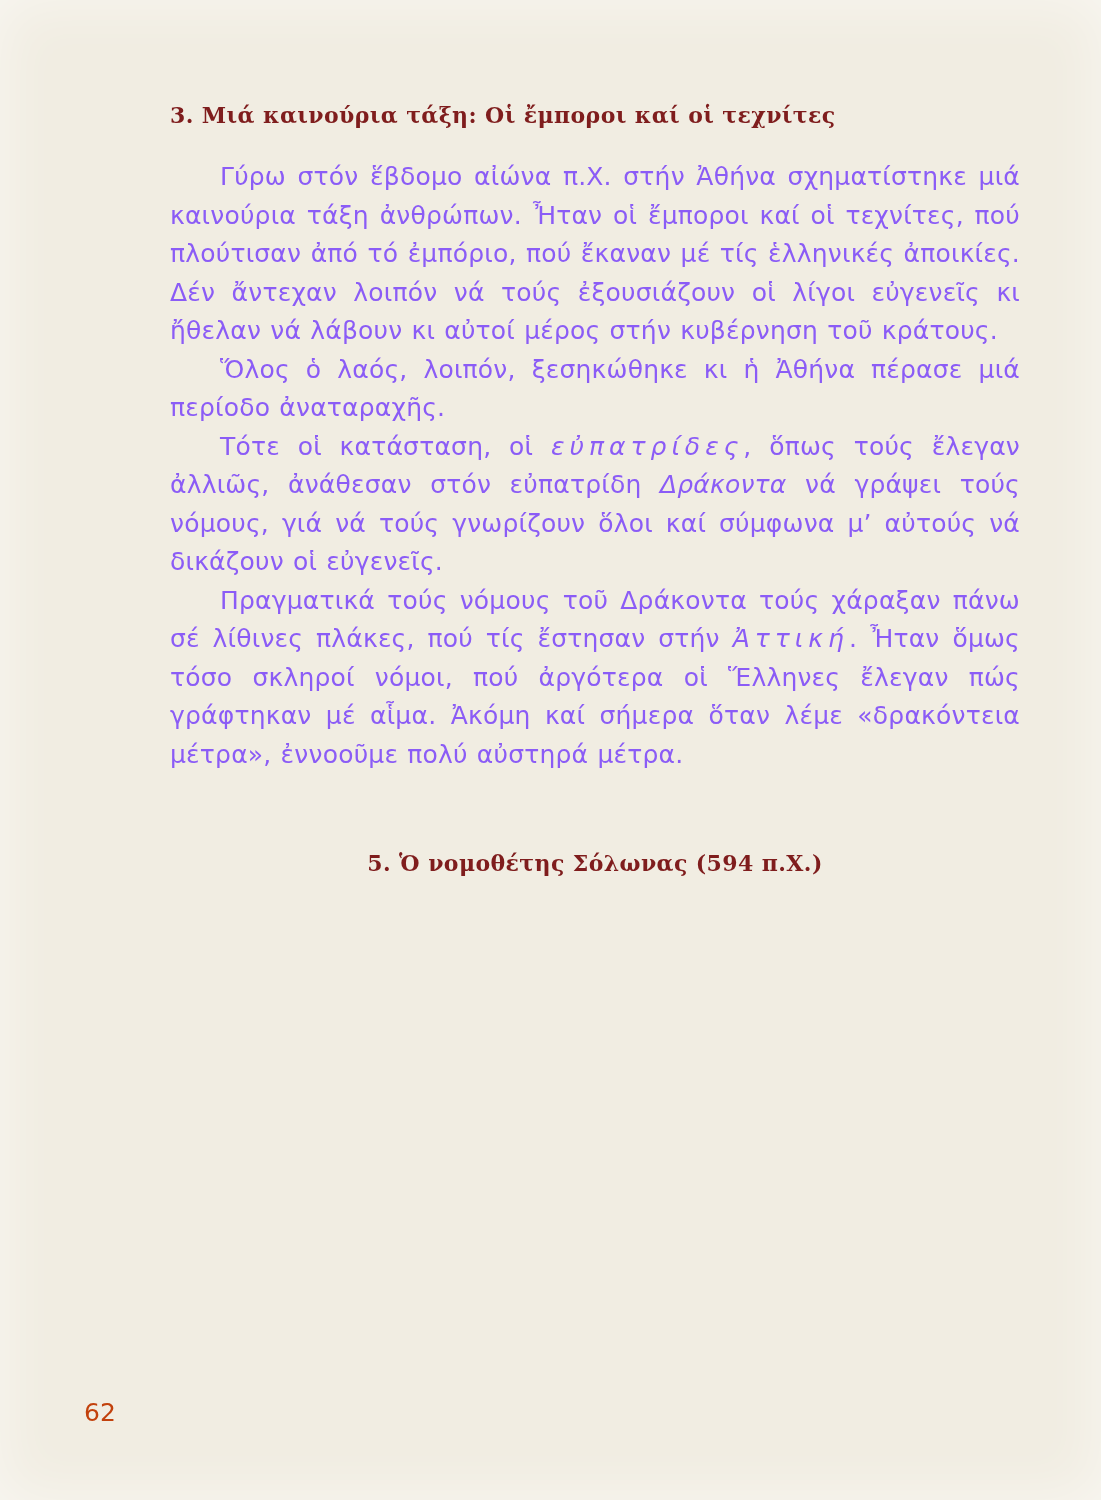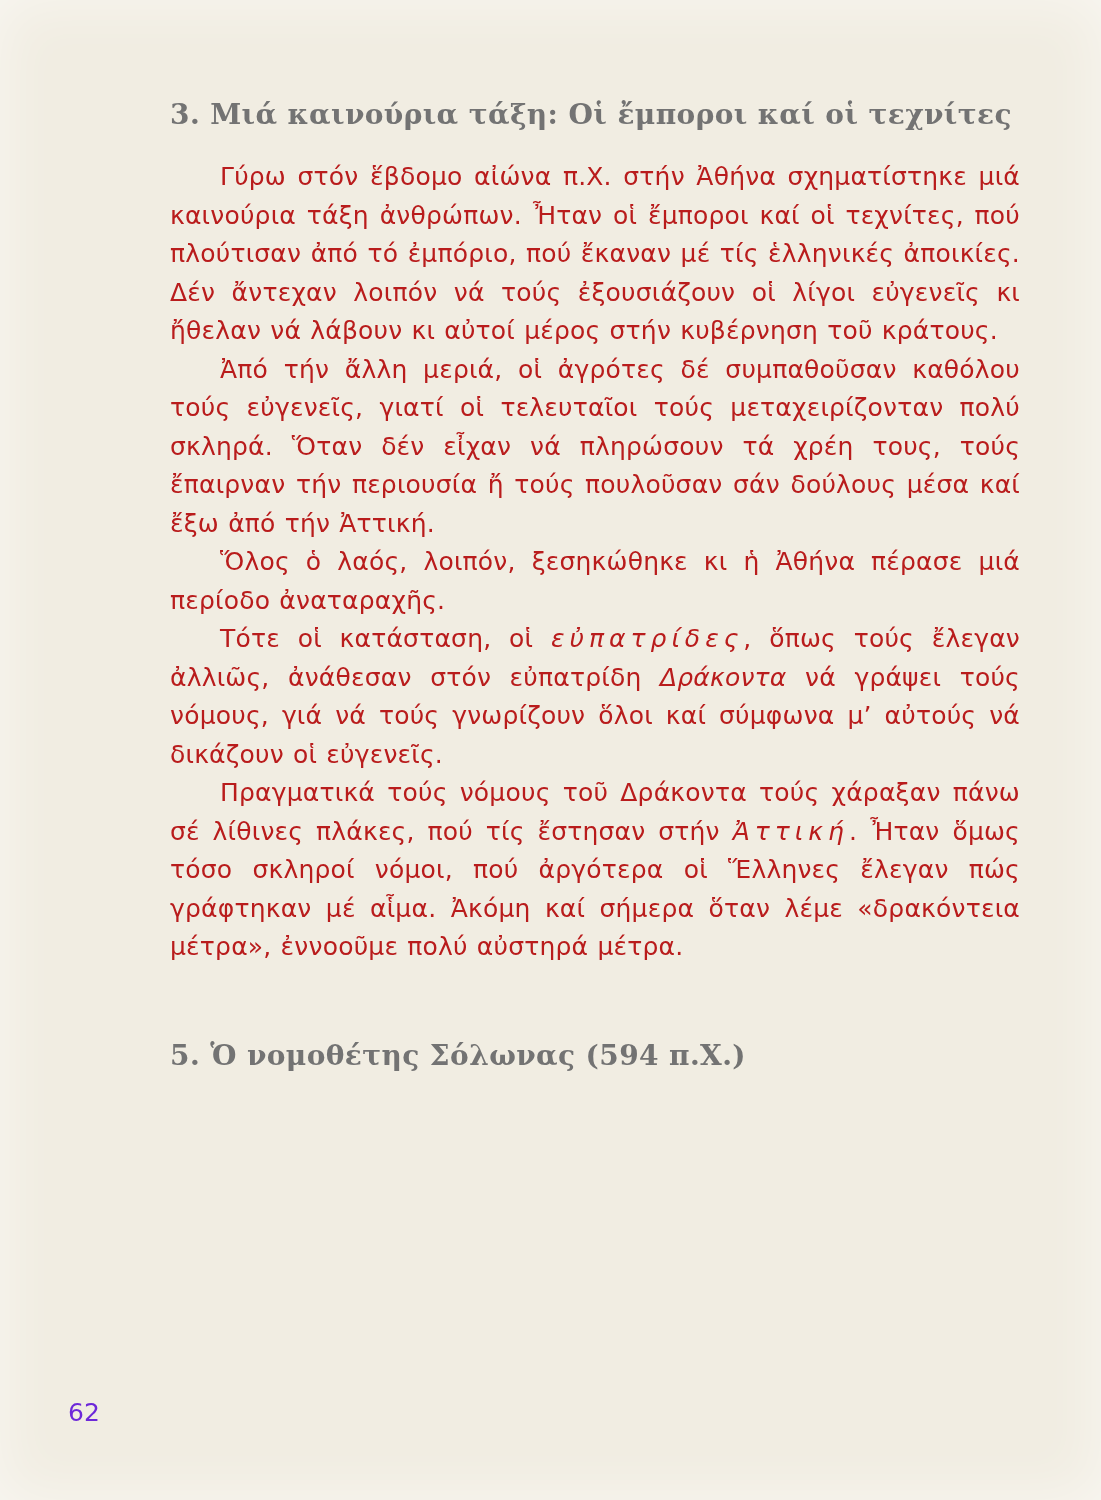--- a/index.html
+++ b/index.html
@@ -18,65 +18,64 @@
     overflow: hidden;
     box-shadow: inset 0 0 60px rgba(255,255,255,0.55);
   }
   .content {
     width: 850px;
     color: #45423e;
   }
   .heading {
     font-family: "DejaVu Serif", "Liberation Serif", serif;
     font-weight: bold;
-    font-size: 28px;
+    font-size: 22px;
     line-height: 34px;
-    color: #737373;
+    color: #7f1d1d;
     margin: 0 0 26px 0;
     letter-spacing: 0.4px;
   }
   .heading.h4 { margin-top: 68px; }
-  .heading.h5 { margin-top: 72px; }
+  .heading.h5 { margin-top: 72px; text-align: center; }
   .para {
     font-family: "DejaVu Sans", "Liberation Sans", sans-serif;
     font-size: 25px;
     line-height: 38.5px;
     text-align: justify;
     text-indent: 50px;
     margin: 0;
-    color: #b91c1c;
+    color: #8b5cf6;
     letter-spacing: 0.2px;
     word-spacing: 1px;
   }
   .spaced {
     letter-spacing: 5px;
     font-style: italic;
   }
   .italic {
     font-style: italic;
   }
   .page-number {
     position: absolute;
-    left: 68px;
+    left: 84px;
     top: 1398px;
     font-family: "DejaVu Sans", "Liberation Sans", sans-serif;
     font-size: 25px;
-    color: #6d28d9;
+    color: #c2410c;
   }
 </style>
 </head>
 <body>
 
 <div class="page">
   <div class="content">
 
     <section>
       <h2 class="heading h3">3. Μιά καινούρια τάξη: Οἱ ἔμποροι καί οἱ τεχνίτες</h2>
       <p class="para">Γύρω στόν ἕβδομο αἰώνα π.Χ. στήν Ἀθήνα σχηματίστηκε μιά καινούρια τάξη ἀνθρώπων. Ἦταν οἱ ἔμποροι καί οἱ τεχνίτες, πού πλούτισαν ἀπό τό ἐμπόριο, πού ἔκαναν μέ τίς ἑλληνικές ἀποικίες. Δέν ἄντεχαν λοιπόν νά τούς ἐξουσιάζουν οἱ λίγοι εὐγενεῖς κι ἤθελαν νά λάβουν κι αὐτοί μέρος στήν κυβέρνηση τοῦ κράτους.</p>
-      <p class="para">Ἀπό τήν ἄλλη μεριά, οἱ ἀγρότες δέ συμπαθοῦσαν καθόλου τούς εὐγενεῖς, γιατί οἱ τελευταῖοι τούς μεταχειρίζονταν πολύ σκληρά. Ὅταν δέν εἶχαν νά πληρώσουν τά χρέη τους, τούς ἔπαιρναν τήν περιουσία ἤ τούς πουλοῦσαν σάν δούλους μέσα καί ἔξω ἀπό τήν Ἀττική.</p>
       <p class="para">Ὅλος ὁ λαός, λοιπόν, ξεσηκώθηκε κι ἡ Ἀθήνα πέρασε μιά περίοδο ἀναταραχῆς.</p>
     </section>
 
     <section>
       <p class="para"><span>Τότε οἱ κατάσταση, οἱ </span><span class="spaced">εὐπατρίδες</span><span>, ὅπως τούς ἔλεγαν ἀλλιῶς, ἀνάθεσαν στόν εὐπατρίδη </span><span class="italic">Δράκοντα</span><span> νά γράψει τούς νόμους, γιά νά τούς γνωρίζουν ὅλοι καί σύμφωνα μ’ αὐτούς νά δικάζουν οἱ εὐγενεῖς.</span></p>
       <p class="para"><span>Πραγματικά τούς νόμους τοῦ Δράκοντα τούς χάραξαν πάνω σέ λίθινες πλάκες, πού τίς ἔστησαν στήν </span><span class="spaced">Ἀττική</span><span>. Ἦταν ὅμως τόσο σκληροί νόμοι, πού ἀργότερα οἱ Ἕλληνες ἔλεγαν πώς γράφτηκαν μέ αἷμα. Ἀκόμη καί σήμερα ὅταν λέμε «δρακόντεια μέτρα», ἐννοοῦμε πολύ αὐστηρά μέτρα.</span></p>
     </section>
 
     <section>
       <h2 class="heading h5">5. Ὁ νομοθέτης Σόλωνας (594 π.Χ.)</h2>

